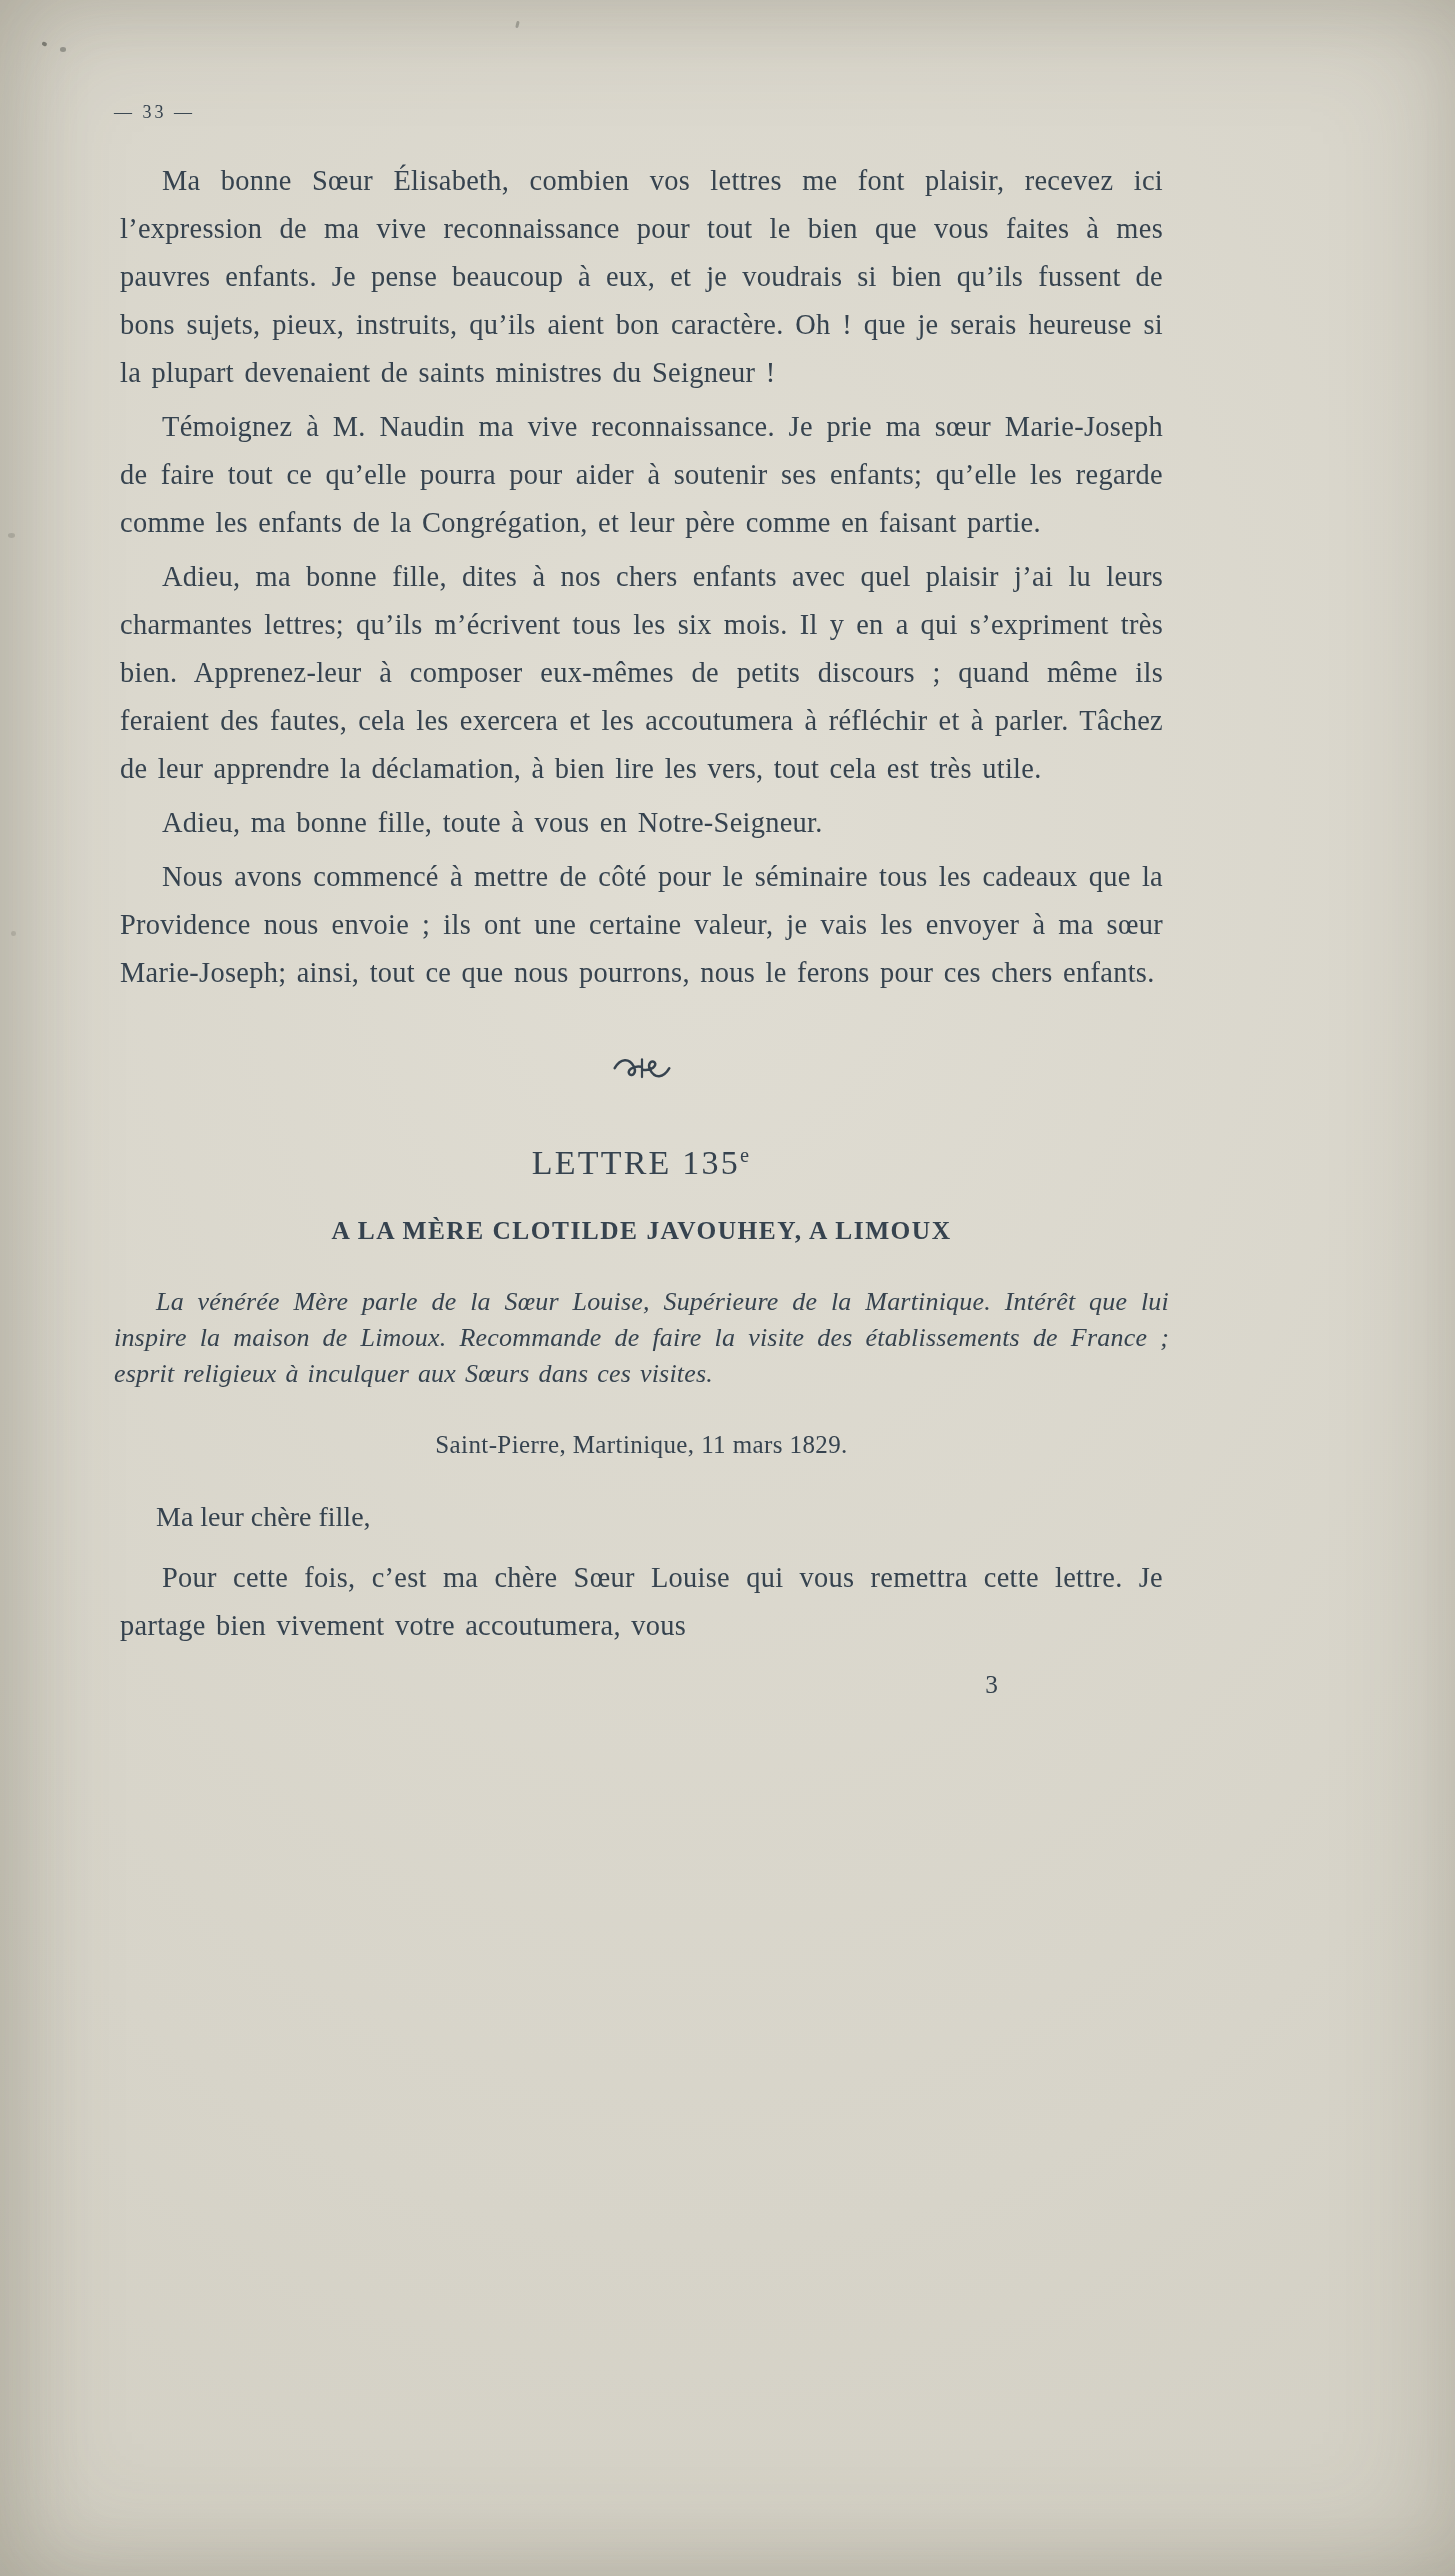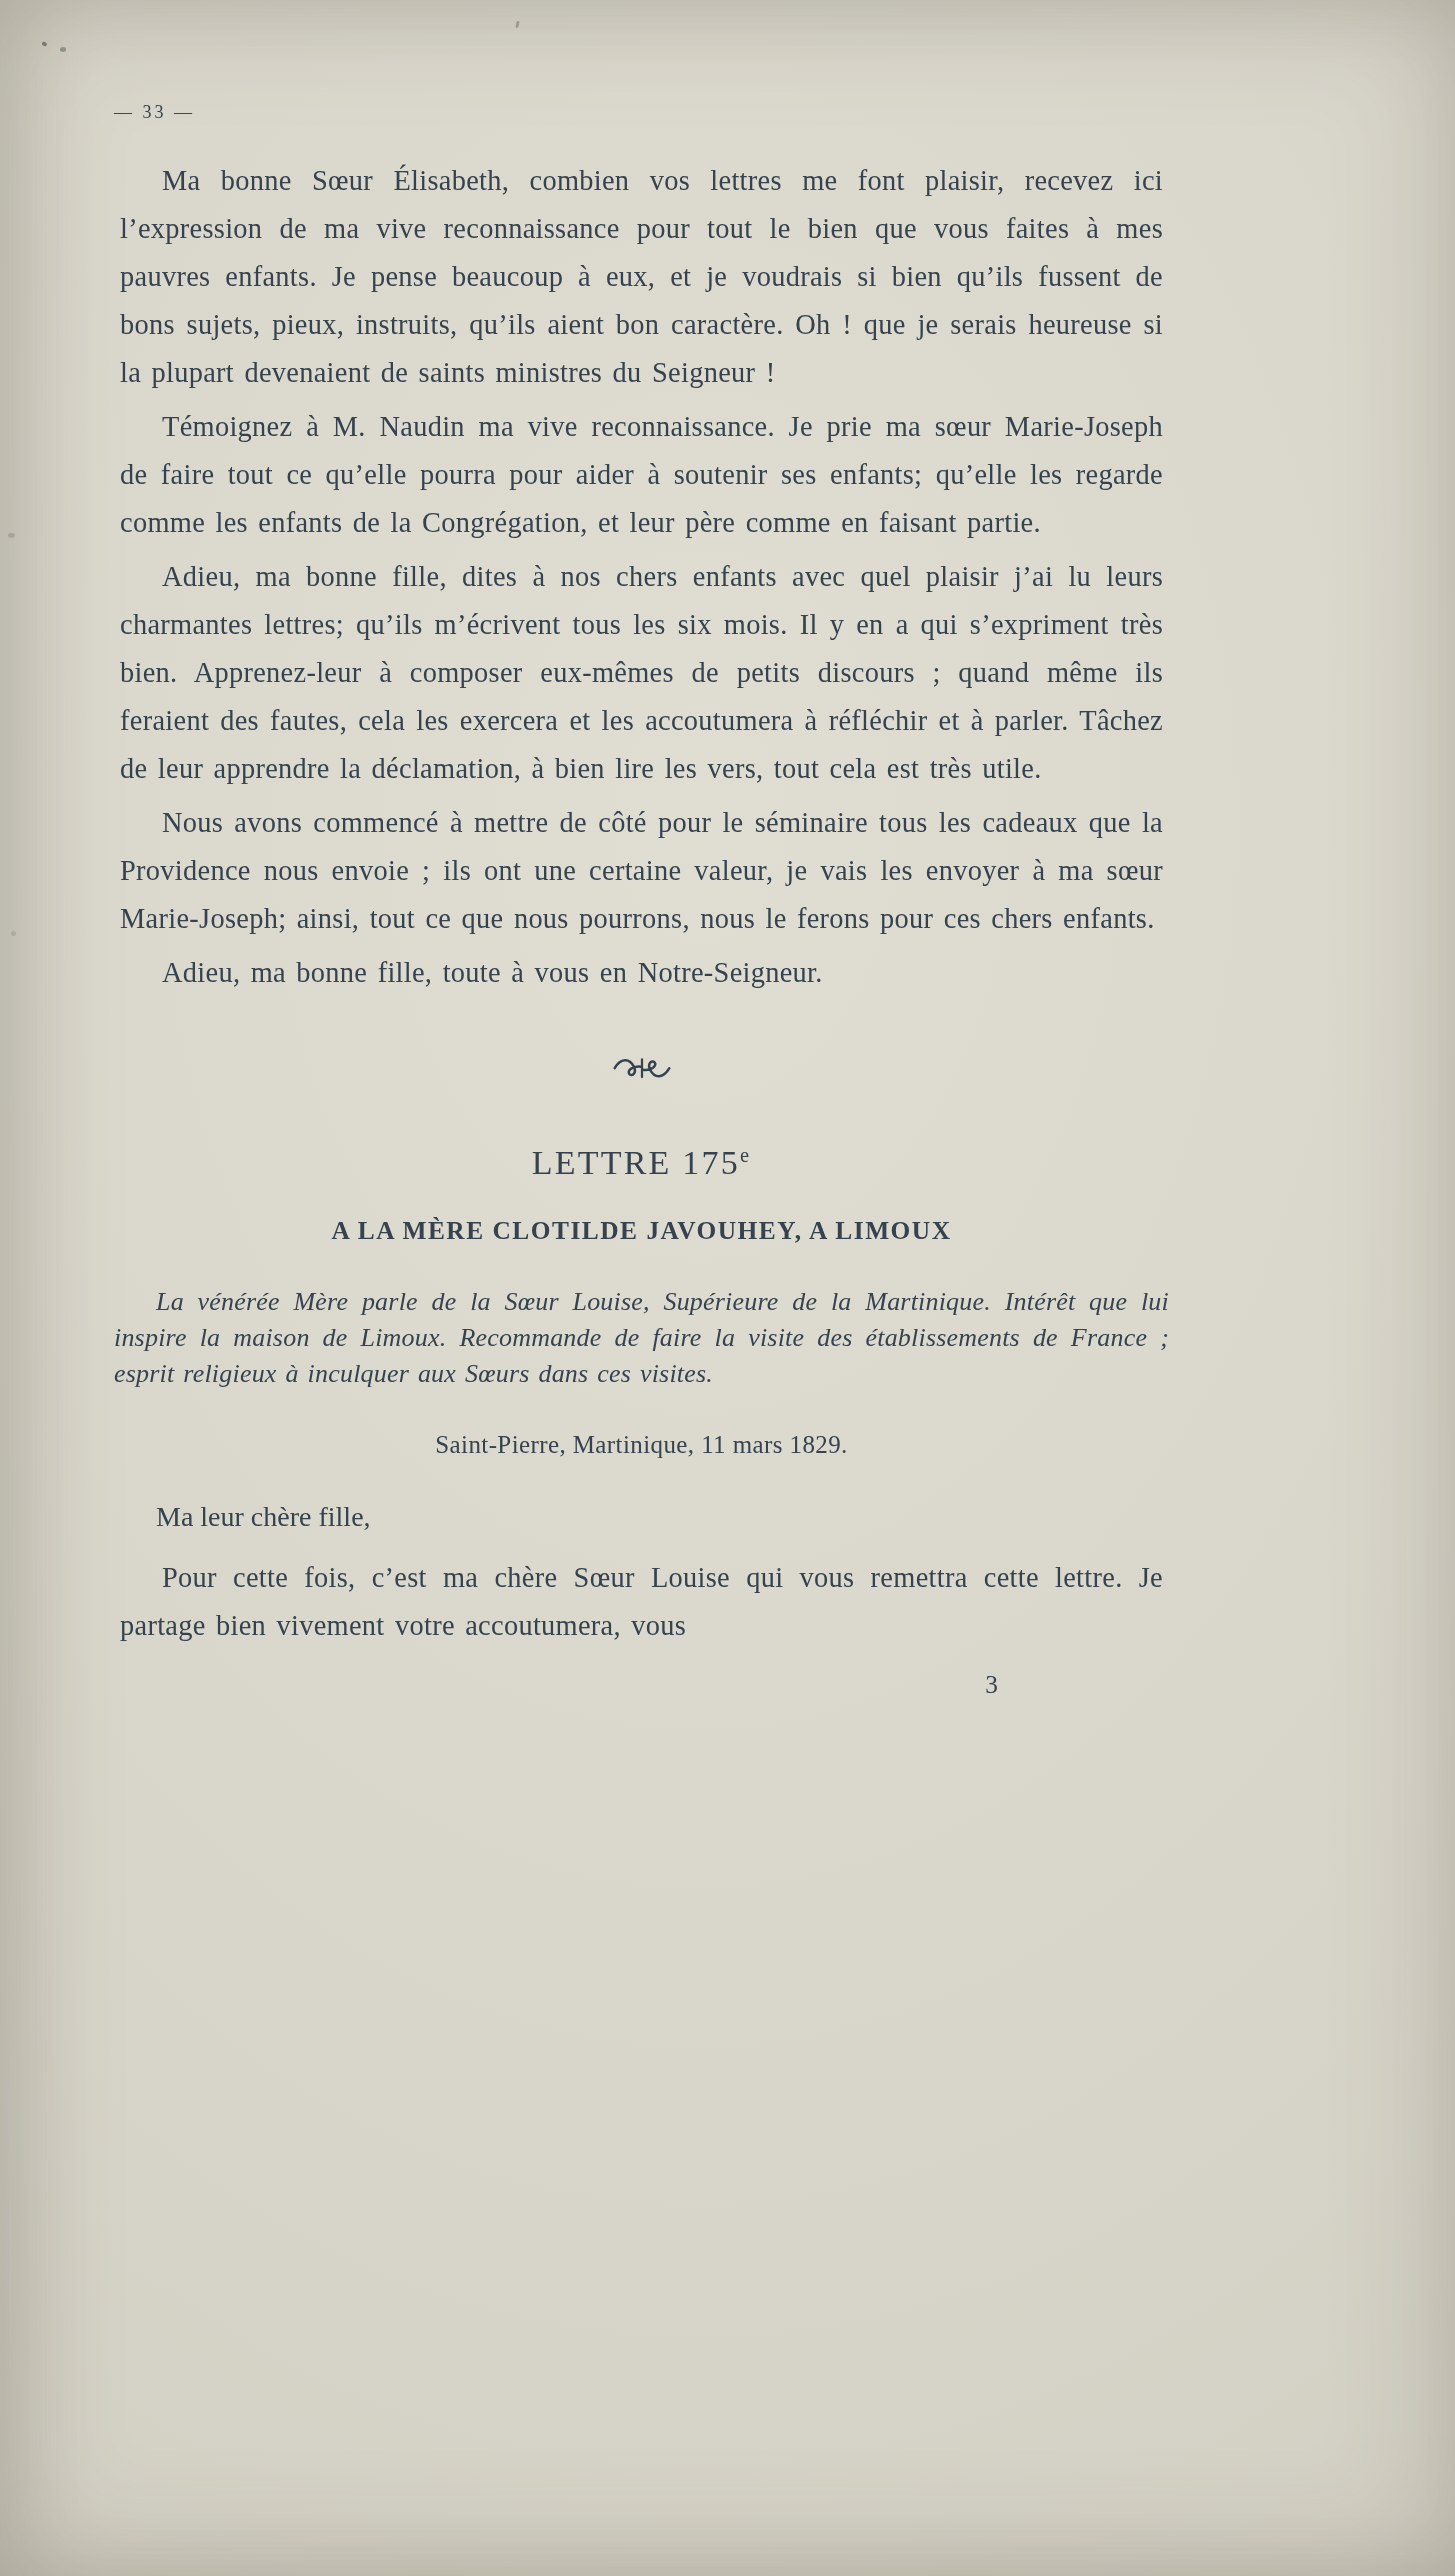--- a/index.html
+++ b/index.html
@@ -123,34 +123,34 @@
   <main class="content">
 
     <div class="page-number">— 33 —</div>
 
     <p class="body-par">Ma bonne Sœur Élisabeth, combien vos lettres me font plaisir, recevez ici l’expression de ma vive reconnaissance pour tout le bien que vous faites à mes pauvres enfants. Je pense beaucoup à eux, et je voudrais si bien qu’ils fussent de bons sujets, pieux, instruits, qu’ils aient bon caractère. Oh ! que je serais heureuse si la plupart devenaient de saints ministres du Seigneur !</p>
 
     <p class="body-par">Témoignez à M. Naudin ma vive reconnaissance. Je prie ma sœur Marie-Joseph de faire tout ce qu’elle pourra pour aider à soutenir ses enfants; qu’elle les regarde comme les enfants de la Congrégation, et leur père comme en faisant partie.</p>
 
     <p class="body-par">Adieu, ma bonne fille, dites à nos chers enfants avec quel plaisir j’ai lu leurs charmantes lettres; qu’ils m’écrivent tous les six mois. Il y en a qui s’expriment très bien. Apprenez-leur à composer eux-mêmes de petits discours ; quand même ils feraient des fautes, cela les exercera et les accoutumera à réfléchir et à parler. Tâchez de leur apprendre la déclamation, à bien lire les vers, tout cela est très utile.</p>
 
+    <p class="body-par">Adieu, ma bonne fille, toute à vous en Notre-Seigneur.</p>
+
     <p class="body-par">Nous avons commencé à mettre de côté pour le séminaire tous les cadeaux que la Providence nous envoie ; ils ont une certaine valeur, je vais les envoyer à ma sœur Marie-Joseph; ainsi, tout ce que nous pourrons, nous le ferons pour ces chers enfants.</p>
-
-    <p class="body-par">Adieu, ma bonne fille, toute à vous en Notre-Seigneur.</p>
 
     <div class="ornament">
       <svg width="64" height="31" viewBox="0 0 86 42">
         <path d="M6 22 C 14 8, 26 8, 32 20 C 36 28, 30 34, 26 30 C 22 26, 30 18, 42 20" fill="none" stroke="#36434f" stroke-width="3.4" stroke-linecap="round"></path>
         <path d="M80 22 C 72 36, 60 36, 54 24 C 50 16, 56 10, 60 14 C 64 18, 56 26, 44 24" fill="none" stroke="#36434f" stroke-width="3.4" stroke-linecap="round"></path>
         <path d="M43 10 L 43 34" fill="none" stroke="#36434f" stroke-width="3" stroke-linecap="round"></path>
       </svg>
     </div>
 
     <h1 class="letter-title">
-      <span>LETTRE 175</span><sup>e</sup>
+      <span>LETTRE 135</span><sup>e</sup>
     </h1>
 
     <h2 class="letter-recipient">A LA MÈRE CLOTILDE JAVOUHEY, A LIMOUX</h2>
 
     <p class="summary">La vénérée Mère parle de la Sœur Louise, Supérieure de la Martinique. Intérêt que lui inspire la maison de Limoux. Recommande de faire la visite des établissements de France ; esprit religieux à inculquer aux Sœurs dans ces visites.</p>
 
     <div class="dateline">Saint-Pierre, Martinique, 11 mars 1829.</div>
 
     <p class="salutation">Ma leur chère fille,</p>
 

